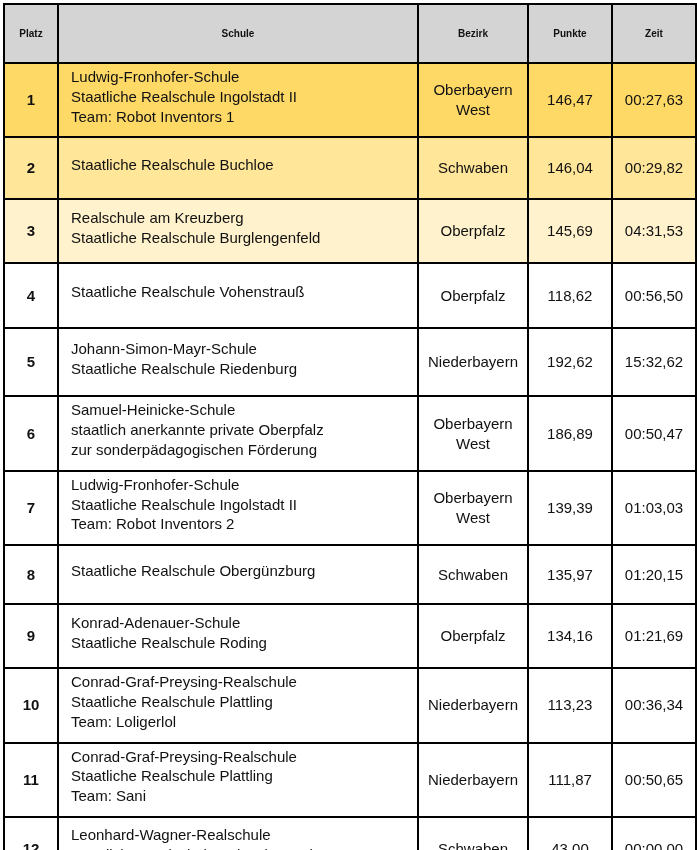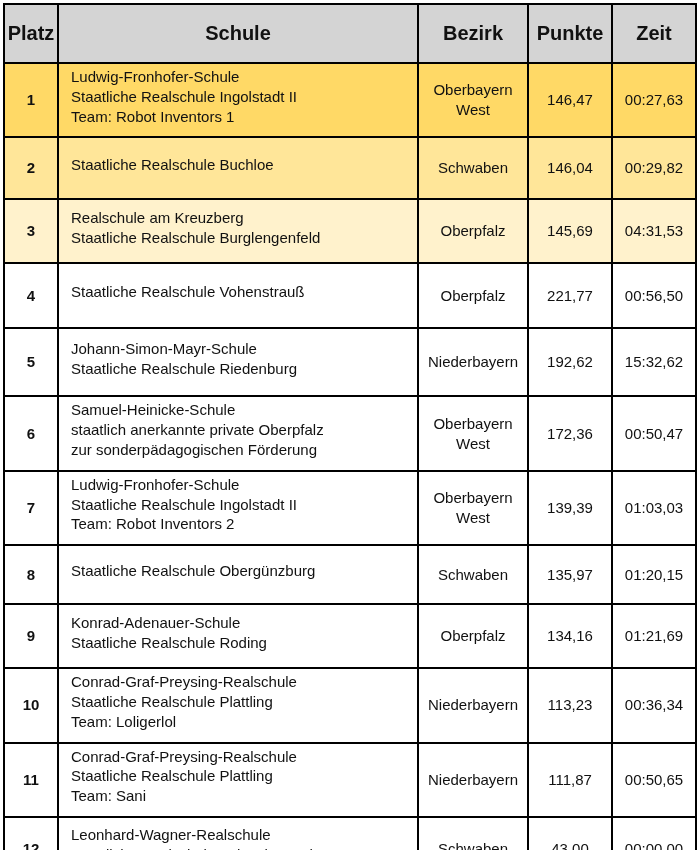--- a/index.html
+++ b/index.html
@@ -32,21 +32,21 @@
   col.c-platz  { width: 54px; }
   col.c-schule { width: 360px; }
   col.c-bezirk { width: 110px; }
   col.c-punkte { width: 84px; }
   col.c-zeit   { width: 84px; }
 
   
   thead tr { height: 59px; }
   thead th {
     background: #d4d4d4;
-    font-size: 20px;
+    font-size: 10px;
     font-weight: bold;
     text-align: center;
   }
 
   
   tbody td {
     font-size: 15px;
     text-align: center;
     background: #ffffff;
     line-height: 1.32;
@@ -121,38 +121,38 @@
         <td class="schule-cell">Realschule am Kreuzberg
 Staatliche Realschule Burglengenfeld</td>
         <td class="bezirk-cell">Oberpfalz</td>
         <td class="punkte-cell">145,69</td>
         <td class="zeit-cell">04:31,53</td>
       </tr>
       <tr>
         <td class="platz-cell">4</td>
         <td class="schule-cell">Staatliche Realschule Vohenstrauß</td>
         <td class="bezirk-cell">Oberpfalz</td>
-        <td class="punkte-cell">221,77</td>
+        <td class="punkte-cell">118,62</td>
         <td class="zeit-cell">00:56,50</td>
       </tr>
       <tr>
         <td class="platz-cell">5</td>
         <td class="schule-cell">Johann-Simon-Mayr-Schule
 Staatliche Realschule Riedenburg</td>
         <td class="bezirk-cell">Niederbayern</td>
         <td class="punkte-cell">192,62</td>
         <td class="zeit-cell">15:32,62</td>
       </tr>
       <tr>
         <td class="platz-cell">6</td>
         <td class="schule-cell">Samuel-Heinicke-Schule
 staatlich anerkannte private Oberpfalz
 zur sonderpädagogischen Förderung</td>
         <td class="bezirk-cell">Oberbayern West</td>
-        <td class="punkte-cell">172,36</td>
+        <td class="punkte-cell">186,89</td>
         <td class="zeit-cell">00:50,47</td>
       </tr>
       <tr>
         <td class="platz-cell">7</td>
         <td class="schule-cell">Ludwig-Fronhofer-Schule
 Staatliche Realschule Ingolstadt II
 Team: Robot Inventors 2</td>
         <td class="bezirk-cell">Oberbayern West</td>
         <td class="punkte-cell">139,39</td>
         <td class="zeit-cell">01:03,03</td>

